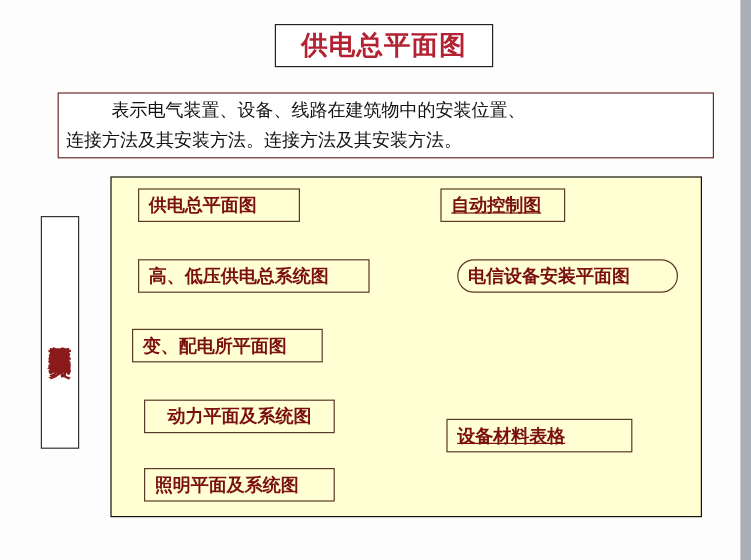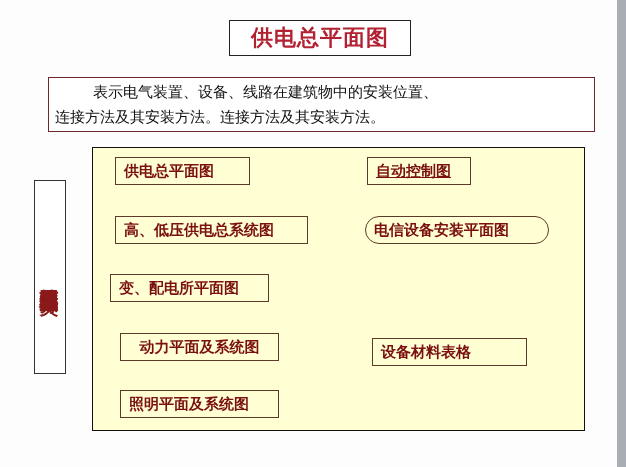--- a/index.html
+++ b/index.html
@@ -75,23 +75,23 @@
     <div class="item" style="left:27px; top:185px; width:159px;justify-content:center;">
       <span>动力平面及系统图</span>
     </div>
     <div class="item" style="left:27px; top:242px; width:159px;text-align:right;">
       <span>照明平面及系统图</span>
     </div>
 
     <div class="item" style="left:274px; top:9px; width:104px;text-decoration:underline;">
       <span>自动控制图</span>
     </div>
-    <div class="item" style="left:272px; top:68px; width:184px;border-radius:14px;">
+    <div class="item" style="left:288px; top:68px; width:184px;border-radius:14px;">
       <span>电信设备安装平面图</span>
     </div>
-    <div class="item" style="left:279px; top:190px; width:155px;">
+    <div class="item" style="left:279px; top:201px; width:155px;text-decoration:underline;">
       <span>设备材料表格</span>
     </div>
   </div>
 
 </div>
 
 <div class="right-bar"></div>
 
 </body></html>

